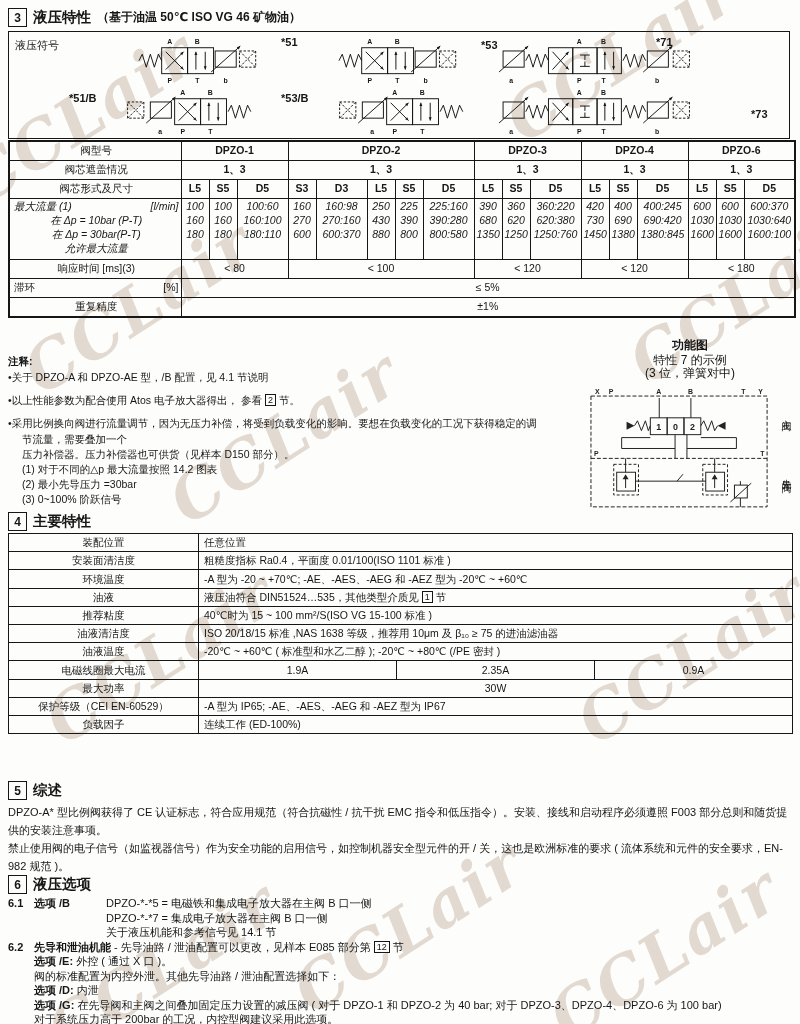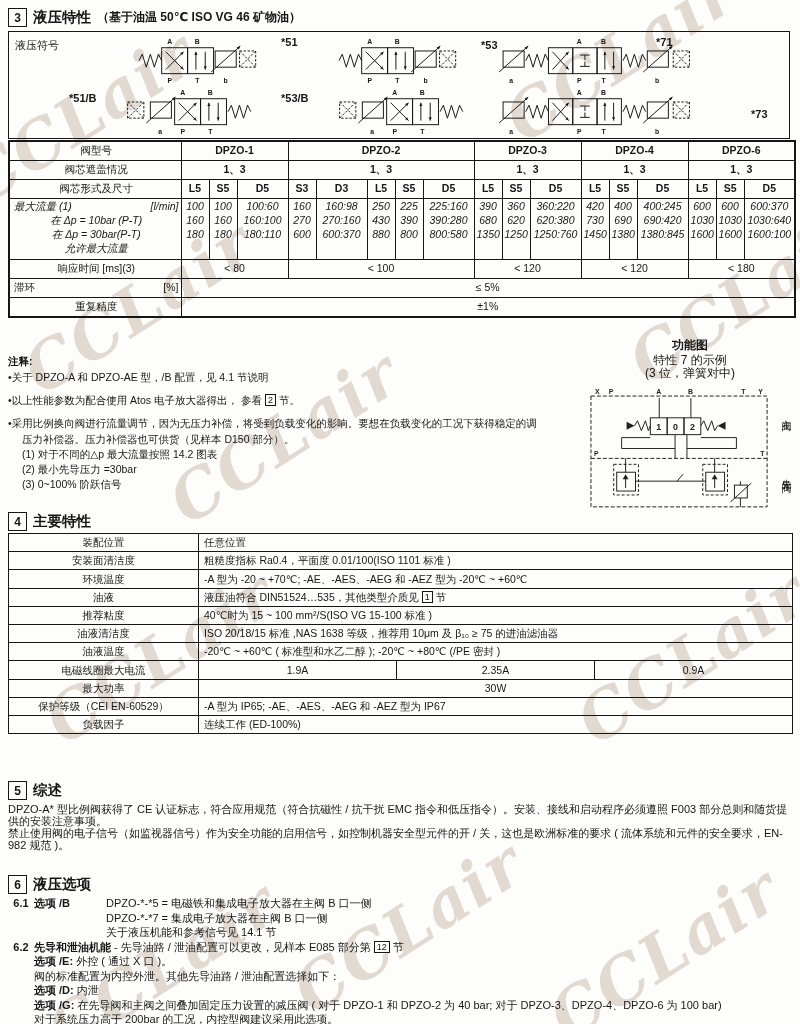--- a/index.html
+++ b/index.html
@@ -54,25 +54,25 @@
   .fn-svgwrap{position:relative;margin-top:3px;text-align:left;}
   .fn-side{position:absolute;writing-mode:vertical-rl;font-size:10px;right:-1px;letter-spacing:2px;}
 
   
   .char-wrap{position:absolute;left:8px;top:533px;width:784px;}
   .char-wrap table{border:1.5px solid #161616;}
   .char-wrap td{border:1px solid #161616;font-size:10.5px;padding:0 5px;height:17.2px;
                 line-height:1.2;overflow:hidden;white-space:nowrap;}
 
   
-  .sec5-body{position:absolute;left:8px;top:803px;width:786px;font-size:11px;line-height:12px;}
+  .sec5-body{position:absolute;left:8px;top:803px;width:786px;font-size:11px;line-height:18px;}
   .sec5-body p{margin:0;}
   .sec6-body{position:absolute;left:8px;top:896px;width:786px;font-size:11px;line-height:14.5px;}
   .s6row{display:flex;align-items:flex-start;}
-  .s6num{font-weight:bold;width:26px;flex:0 0 auto;text-align:center;}
+  .s6num{font-weight:bold;width:26px;flex:0 0 auto;}
   .s6lab{font-weight:bold;width:72px;flex:0 0 auto;}
   .s6ind{padding-left:26px;}
   .optlab{font-weight:bold;}
   svg{display:block;}
 </style>
 </head>
 <body>
 
 <div class="page">
   <div class="wm-layer" id="wm-layer">
@@ -486,20 +486,21 @@
             </tr>
           </tbody>
         </table>
     </div>
 
     <div class="notes">
       <p class="nt" style="margin-bottom:2px">注释:</p>
       <p>•<span>关于 DPZO-A 和 DPZO-AE 型，/B 配置，见 4.1 节说明</span></p>
       <p>•<span>以上性能参数为配合使用 Atos 电子放大器得出， 参看</span><span class="boxed">2</span><span>节。</span></p>
       <p style="margin-bottom:2px">•<span>采用比例换向阀进行流量调节，因为无压力补偿，将受到负载变化的影响。要想在负载变化的工况下获得稳定的调</span></p>
+      <p class="sub" style="margin-bottom:1px">节流量，需要叠加一个</p>
       <p class="sub" style="margin-bottom:1px">压力补偿器。压力补偿器也可供货（见样本 D150 部分）。</p>
       <p class="sub" style="margin-bottom:1px">(1) 对于不同的△p 最大流量按照 14.2 图表</p>
       <p class="sub" style="margin-bottom:1px">(2) 最小先导压力 =30bar</p>
       <p class="sub" style="margin-bottom:1px">(3) 0~100% 阶跃信号</p>
     </div>
 
     <div class="fn">
       <div class="fn-title">功能图</div>
       <div class="fn-sub">特性 7 的示例</div>
       <div class="fn-sub">(3 位，弹簧对中)</div>

